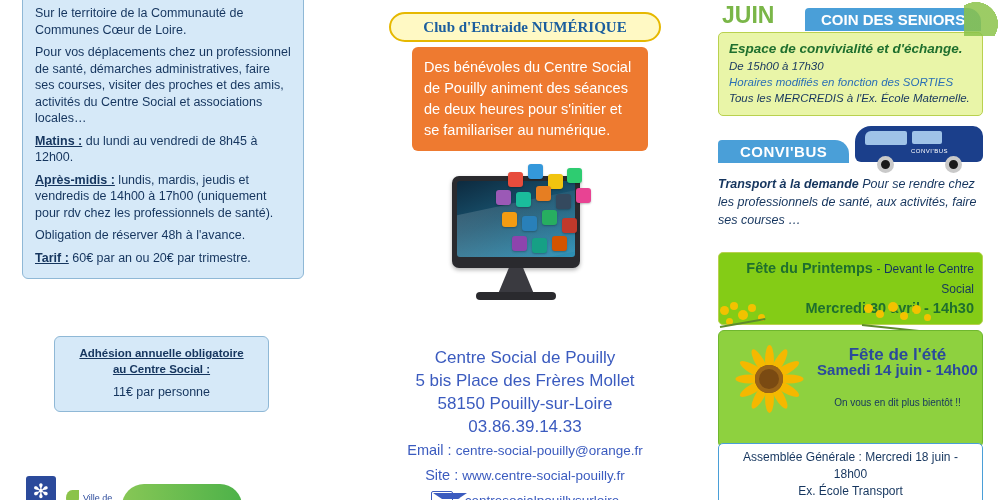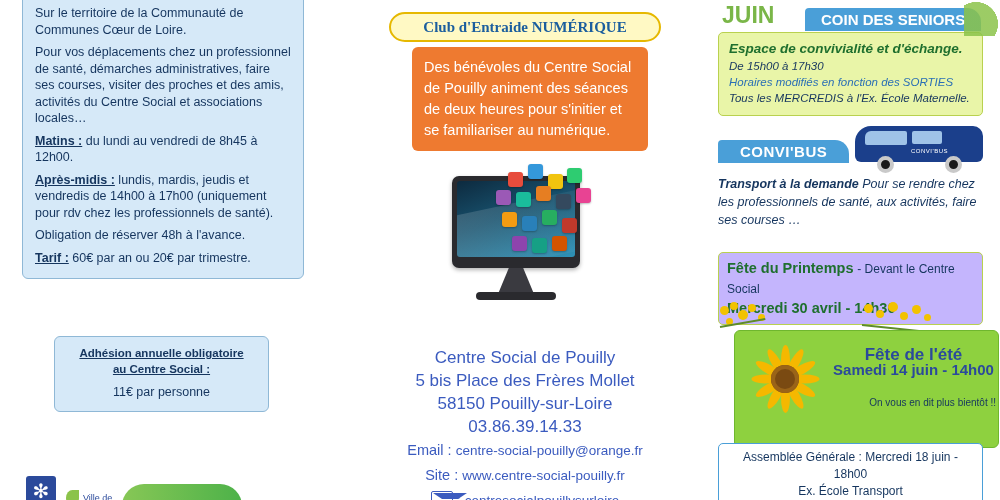--- a/index.html
+++ b/index.html
@@ -369,25 +369,25 @@
     color: #fff;
     letter-spacing: .5px;
   }
 
   .printemps {
     position: absolute;
     left: 718px;
     top: 252px;
     width: 265px;
     padding: 6px 8px;
-    background: #c4b5fd;
+    background: #84cc16;
     border: 1px solid #b9d14f;
     border-radius: 5px;
     box-sizing: border-box;
-    text-align: left;
+    text-align: right;
   }
   .printemps .t1 {
     font-size: 13.5px;
     color: #1f6f2e;
     line-height: 19px;
   }
   .printemps .t1 .big { font-weight: bold; font-size: 14.5px; }
   .printemps .t1 .sm { color: #15355e; font-size: 12px; }
   .printemps .t2 {
     font-size: 14.5px;
@@ -419,21 +419,20 @@
   .ete-box {
     position: absolute;
     left: 718px;
     top: 330px;
     width: 265px;
     height: 118px;
     background: #8ed13f;
     border: 1px solid #6fb72e;
     border-radius: 6px;
     box-sizing: border-box;
-    margin-left: 16px;
   }
   .ete-box .t1 {
     position: absolute;
     left: 96px; top: 14px;
     width: 165px;
     text-align: center;
     font-size: 17px;
     font-weight: bold;
     color: #2b4a9b;
   }
@@ -443,21 +442,21 @@
     width: 165px;
     text-align: center;
     font-size: 15px;
     font-weight: bold;
     color: #2b4a9b;
   }
   .ete-box .t3 {
     position: absolute;
     left: 96px; top: 66px;
     width: 165px;
-    text-align: right;
+    text-align: center;
     font-size: 10px;
     color: #15355e;
   }
   .sunflower {
     position: absolute;
     left: 12px; top: 10px;
     width: 76px; height: 76px;
   }
   .sf-petal {
     position: absolute;

